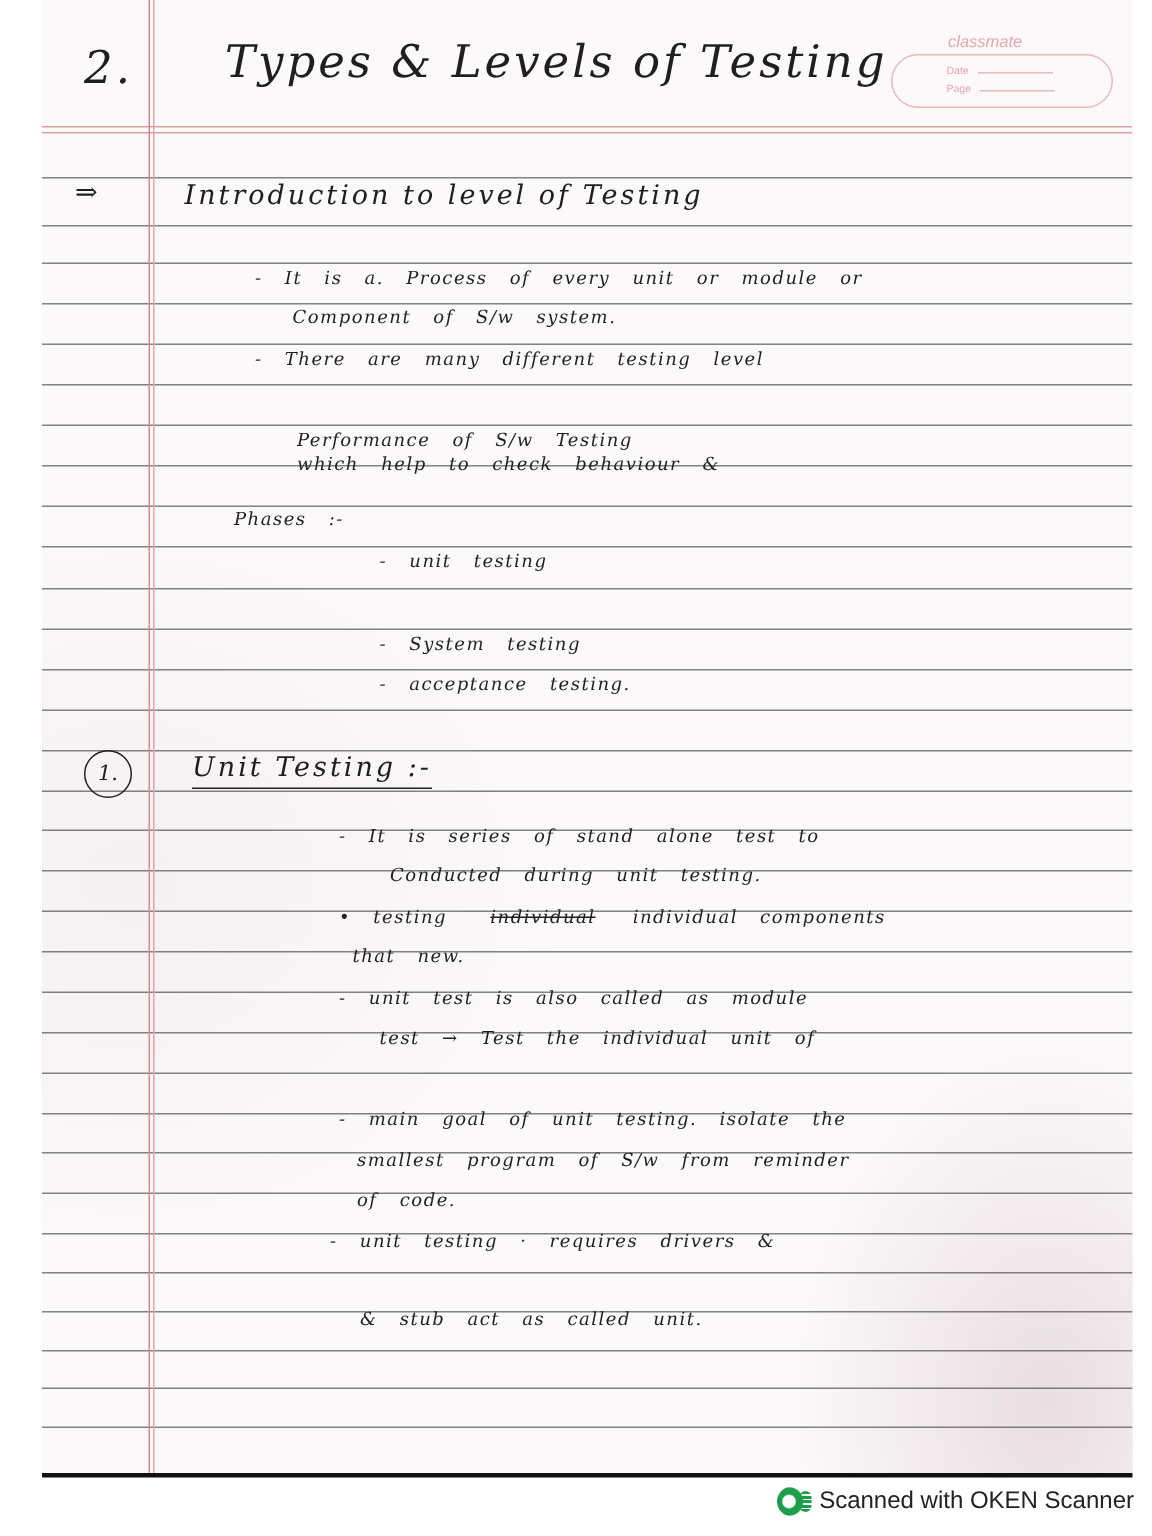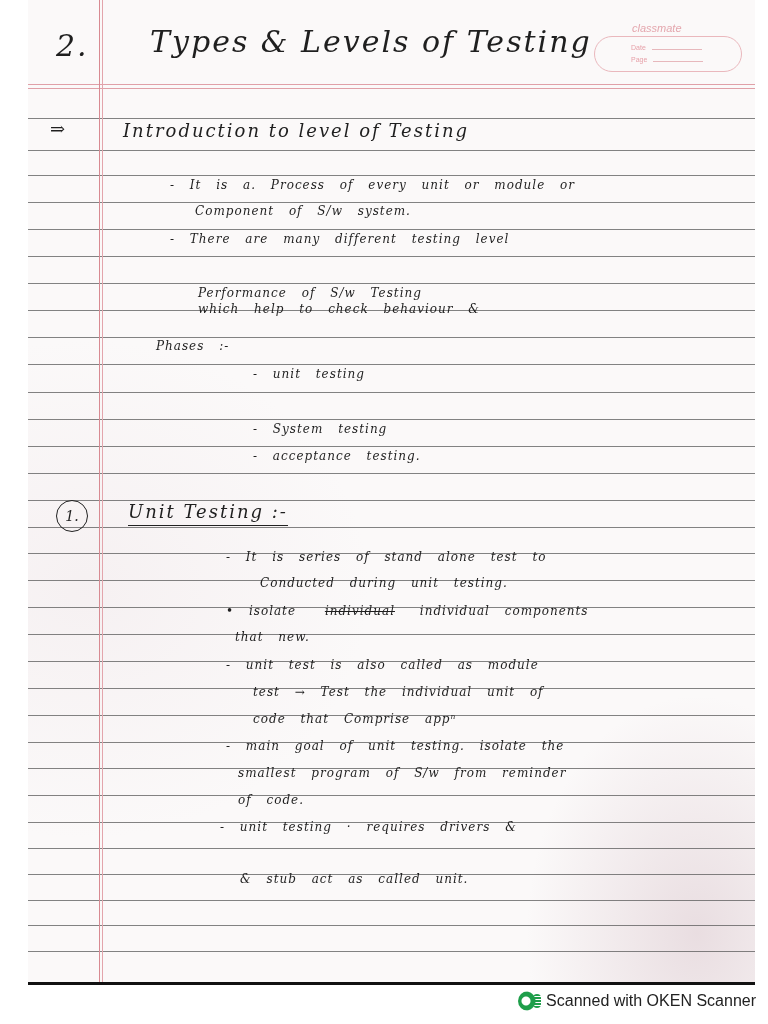--- a/index.html
+++ b/index.html
@@ -128,28 +128,27 @@
   <div class="hw body-text" style="left:225px; top:367px;">- unit testing</div>
   <div class="hw body-text" style="left:225px; top:422px;">- System testing</div>
   <div class="hw body-text" style="left:225px; top:449px;">- acceptance testing.</div>
 
   <div class="circle-num" style="left:28px; top:500px;">1.</div>
   <div class="hw heading" style="left:100px; top:501px;"><span class="underline">Unit Testing :-</span></div>
 
   <div class="hw body-text" style="left:198px; top:550px;text-align:center;">- It is series of stand alone test to</div>
   <div class="hw body-text" style="left:200px; top:576px;margin-left:32px;">Conducted during unit testing.</div>
   <div class="hw body-text" style="left:198px; top:604px;">
-    <span>• </span><span>isolate</span>
+    <span>• </span><span>testing</span>
     <span class="strike" style="margin-left:14px;">individual</span>
     <span style="margin-left:10px;">individual components</span>
   </div>
   <div class="hw body-text" style="left:207px; top:630px;font-style:italic;">that new.</div>
   <div class="hw body-text" style="left:198px; top:658px;">- unit test is also called as module</div>
   <div class="hw body-text" style="left:225px; top:685px;">test → Test the individual unit of</div>
-  <div class="hw body-text" style="left:225px; top:712px;">code that Comprise appⁿ</div>
   <div class="hw body-text" style="left:198px; top:739px;">- main goal of unit testing. isolate the</div>
   <div class="hw body-text" style="left:210px; top:766px;">smallest program of S/w from reminder</div>
   <div class="hw body-text" style="left:210px; top:793px;">of code.</div>
   <div class="hw body-text" style="left:192px; top:820px;">- unit testing · requires drivers &amp;</div>
   <div class="hw body-text" style="left:212px; top:872px;">&amp; stub act as called unit.</div>
 </div>
 
 <div class="footer">
   <span class="logo-icon"></span>
   <span>Scanned with OKEN Scanner</span>

